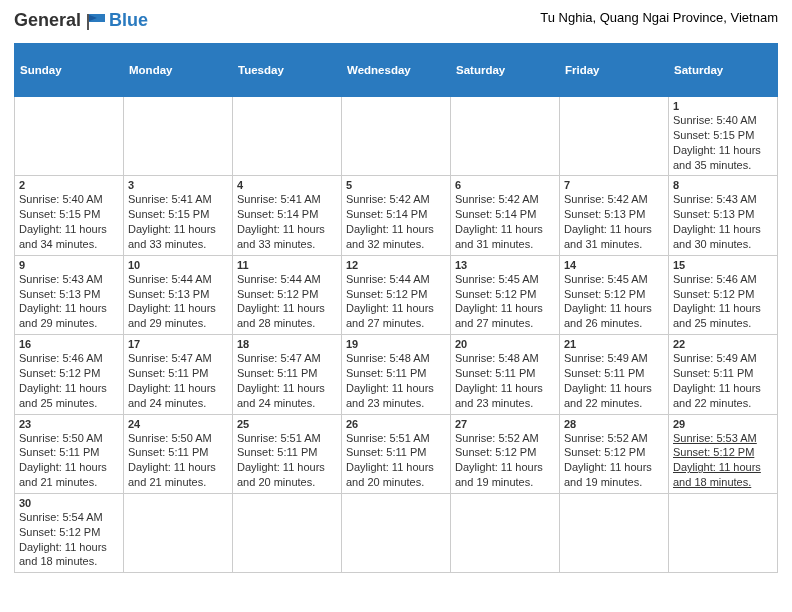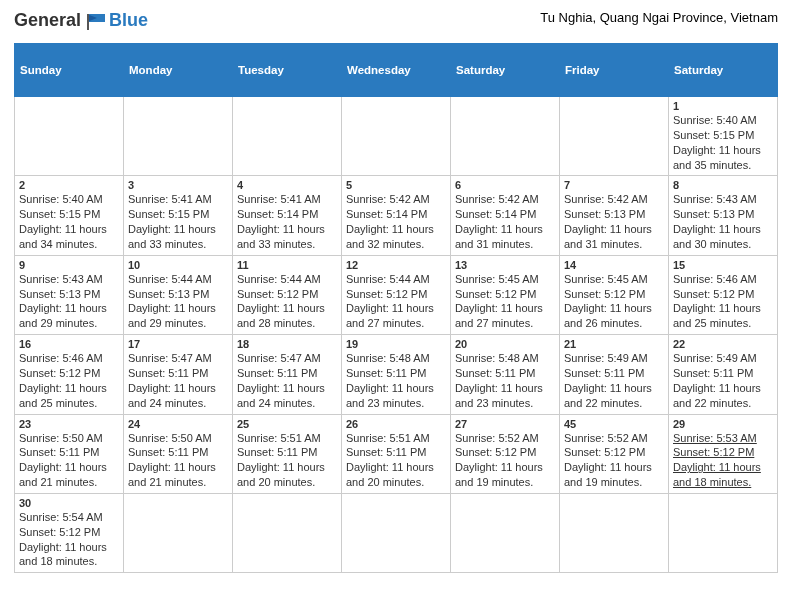--- a/index.html
+++ b/index.html
@@ -334,21 +334,21 @@
 and 20 minutes.</div>
           </td>
           <td>
             <span class="day-num">27</span>
             <div class="day-info" style="white-space: pre-line;">Sunrise: 5:52 AM
 Sunset: 5:12 PM
 Daylight: 11 hours
 and 19 minutes.</div>
           </td>
           <td>
-            <span class="day-num">45</span>
+            <span class="day-num">28</span>
             <div class="day-info" style="white-space: pre-line;">Sunrise: 5:52 AM
 Sunset: 5:12 PM
 Daylight: 11 hours
 and 19 minutes.</div>
           </td>
           <td>
             <span class="day-num">29</span>
             <div class="day-info" style="white-space: pre-line; text-decoration: underline;">Sunrise: 5:53 AM
 Sunset: 5:12 PM
 Daylight: 11 hours

